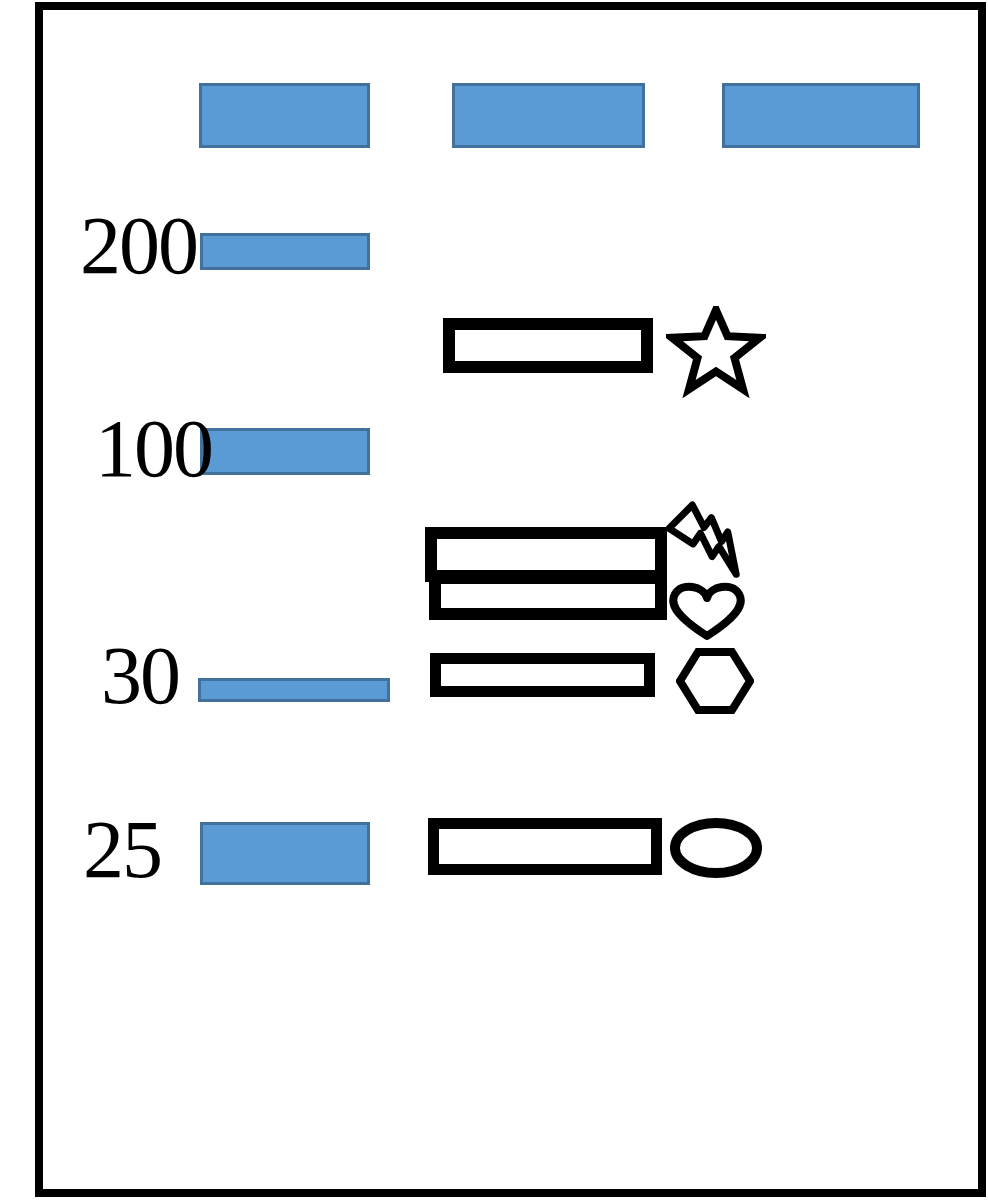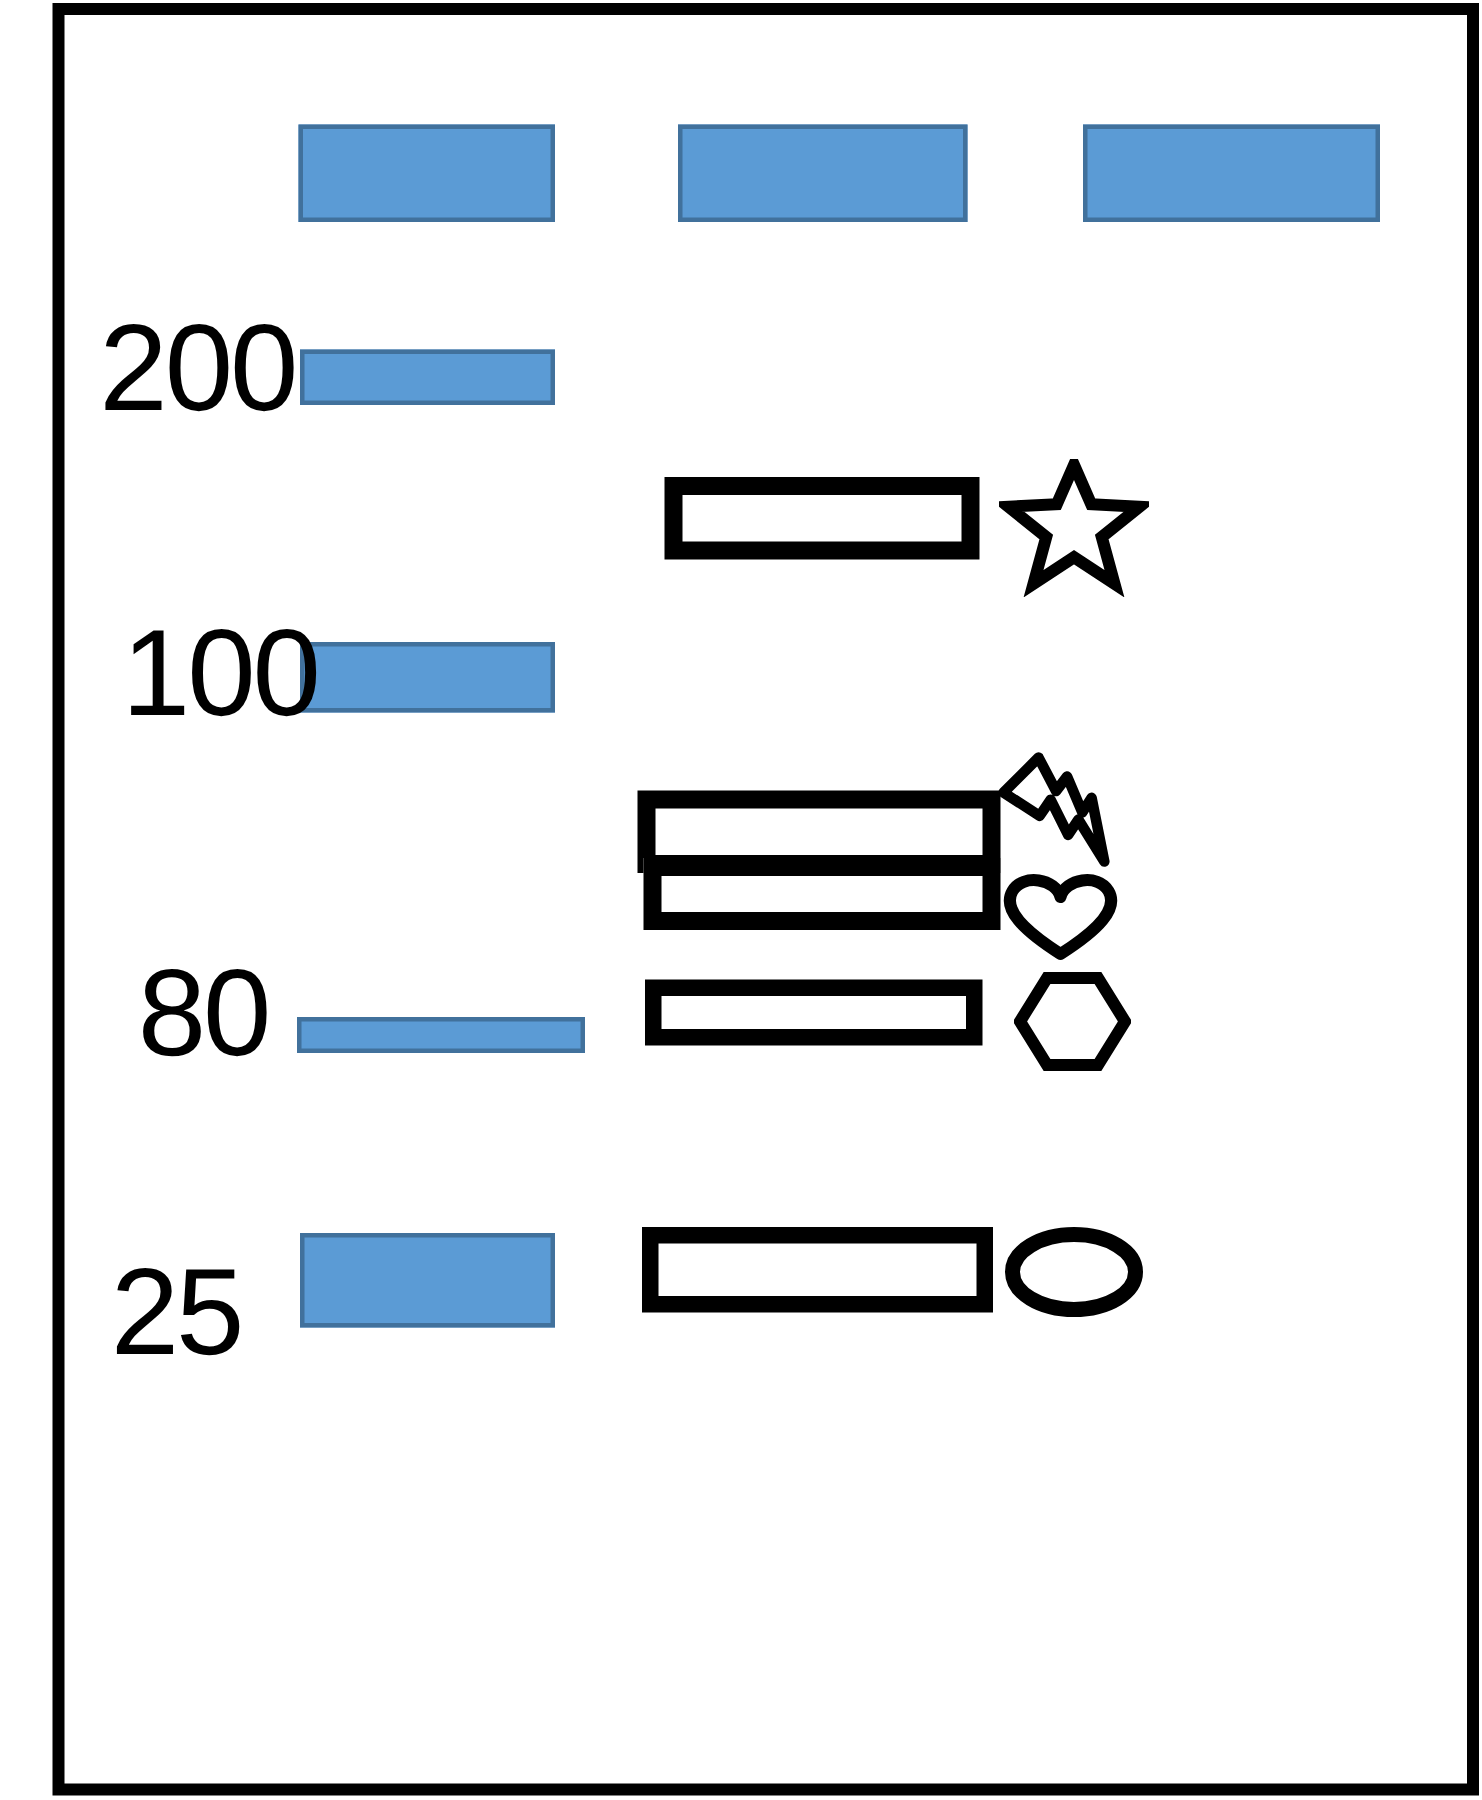--- a/index.html
+++ b/index.html
@@ -2,21 +2,21 @@
 <html><head>
 <meta charset="utf-8">
 <style>
   html, body { margin: 0; padding: 0; background: #ffffff; }
   #stage {
     position: relative;
     width: 988px;
     height: 1200px;
     background: #ffffff;
     overflow: hidden;
-    font-family: Liberation Sans, sans-serif;
+    font-family: Liberation Serif, serif;
   }
   #stage * { box-sizing: border-box; }
   .frame {
     position: absolute;
     border: 8px solid #000000;
     background: transparent;
   }
   .well, .blue-band {
     position: absolute;
     background: #5b9bd5;
@@ -50,23 +50,23 @@
       <div class="well" style="left: 199px; top: 83px; width: 171px; height: 65px;"></div>
       <div class="well" style="left: 452px; top: 83px; width: 193px; height: 65px;"></div>
       <div class="well" style="left: 722px; top: 83px; width: 198px; height: 65px;"></div>
     </div>
   <div id="ladder-layer">
       <div class="blue-band" style="left: 200px; top: 233px; width: 170px; height: 37px;"></div>
       <div class="mw-label" style="right: 791px; top: 248px;">200</div>
       <div class="blue-band" style="left: 200px; top: 428px; width: 170px; height: 47px;"></div>
       <div class="mw-label" style="right: 776px; top: 451px;">100</div>
       <div class="blue-band" style="left: 198px; top: 678px; width: 192px; height: 24px;"></div>
-      <div class="mw-label" style="right: 809px; top: 678px;">80</div>
+      <div class="mw-label" style="right: 809px; top: 678px;">30</div>
       <div class="blue-band" style="left: 200px; top: 822px; width: 170px; height: 63px;"></div>
-      <div class="mw-label" style="right: 827px; top: 877px;">25</div>
+      <div class="mw-label" style="right: 827px; top: 852px;">25</div>
     </div>
   <div id="samples-layer">
       <div class="sample-band" style="border-width: 12px; left: 443px; top: 318px; width: 210px; height: 55px;"></div>
       <div class="sample-band" style="border-width: 12px; left: 425px; top: 527px; width: 242px; height: 55px;"></div>
       <div class="sample-band" style="border-width: 12px; left: 429px; top: 572px; width: 238px; height: 48px;"></div>
       <div class="sample-band" style="border-width: 11px; left: 430px; top: 653px; width: 225px; height: 44px;"></div>
       <div class="sample-band" style="border-width: 11px; left: 428px; top: 818px; width: 234px; height: 57px;"></div>
     </div>
 
   <svg class="sym" id="sym-star" viewBox="0 0 100 92" xmlns="http://www.w3.org/2000/svg" style="left: 666px; top: 306px; width: 100px; height: 92px;">

